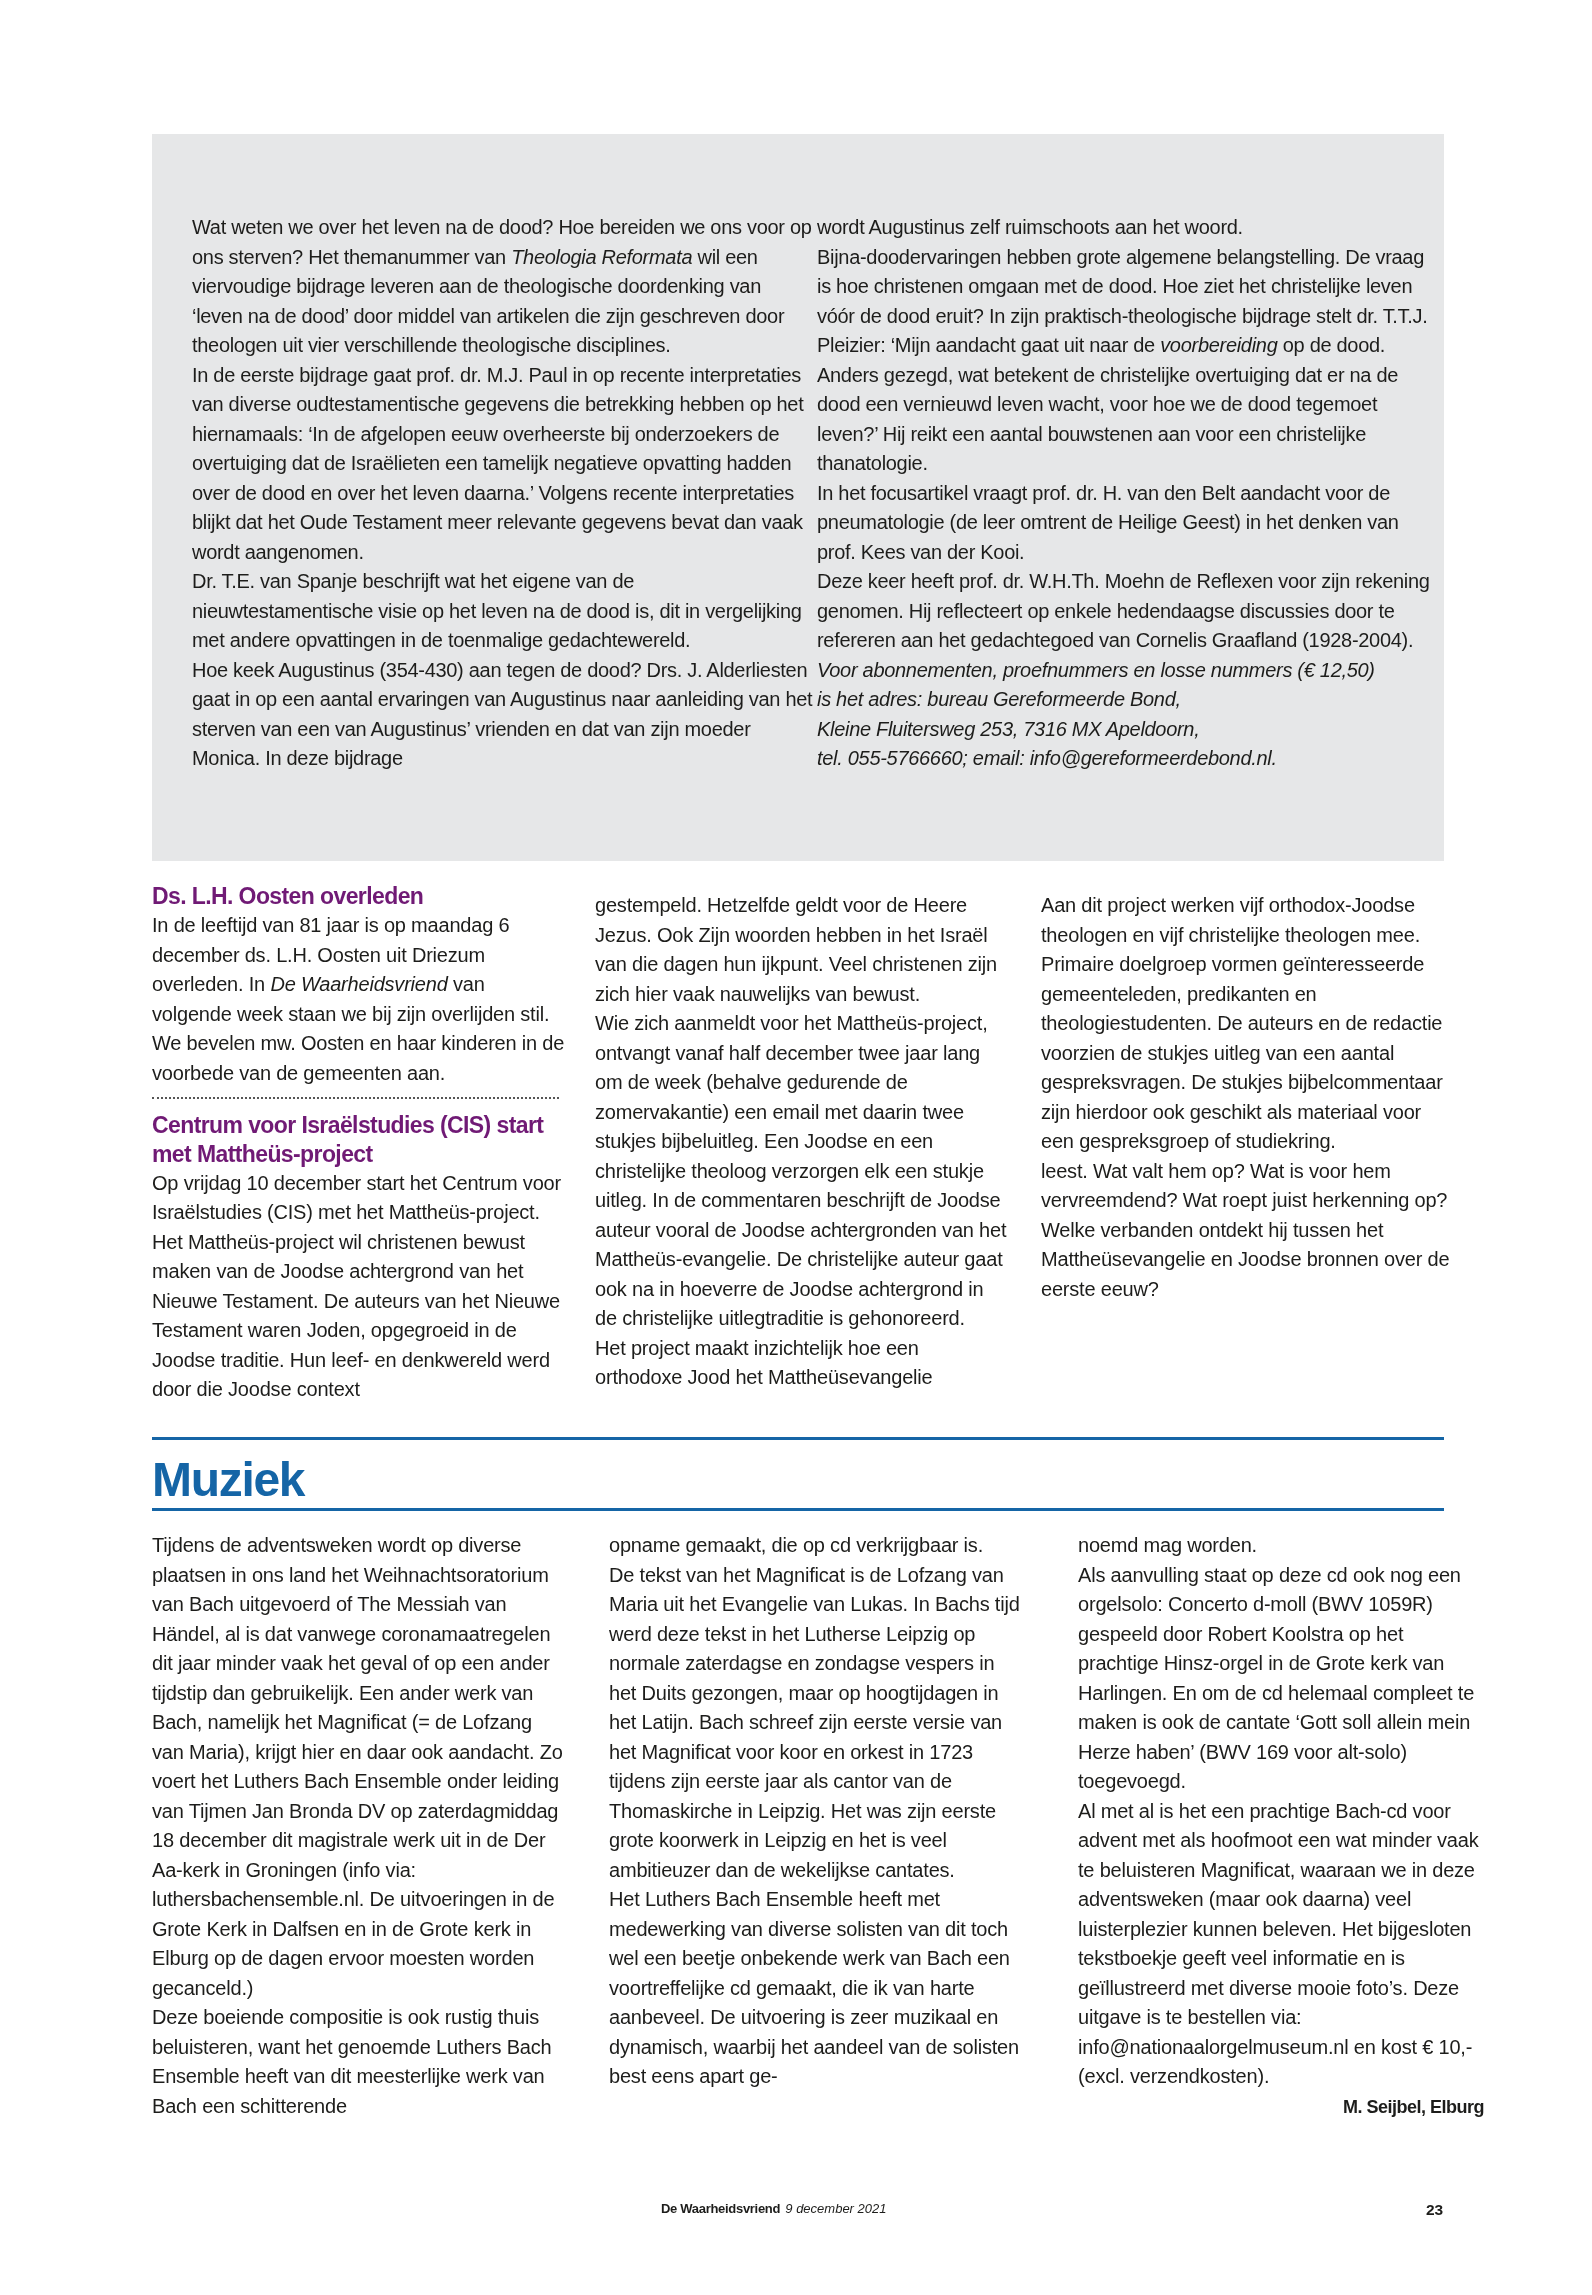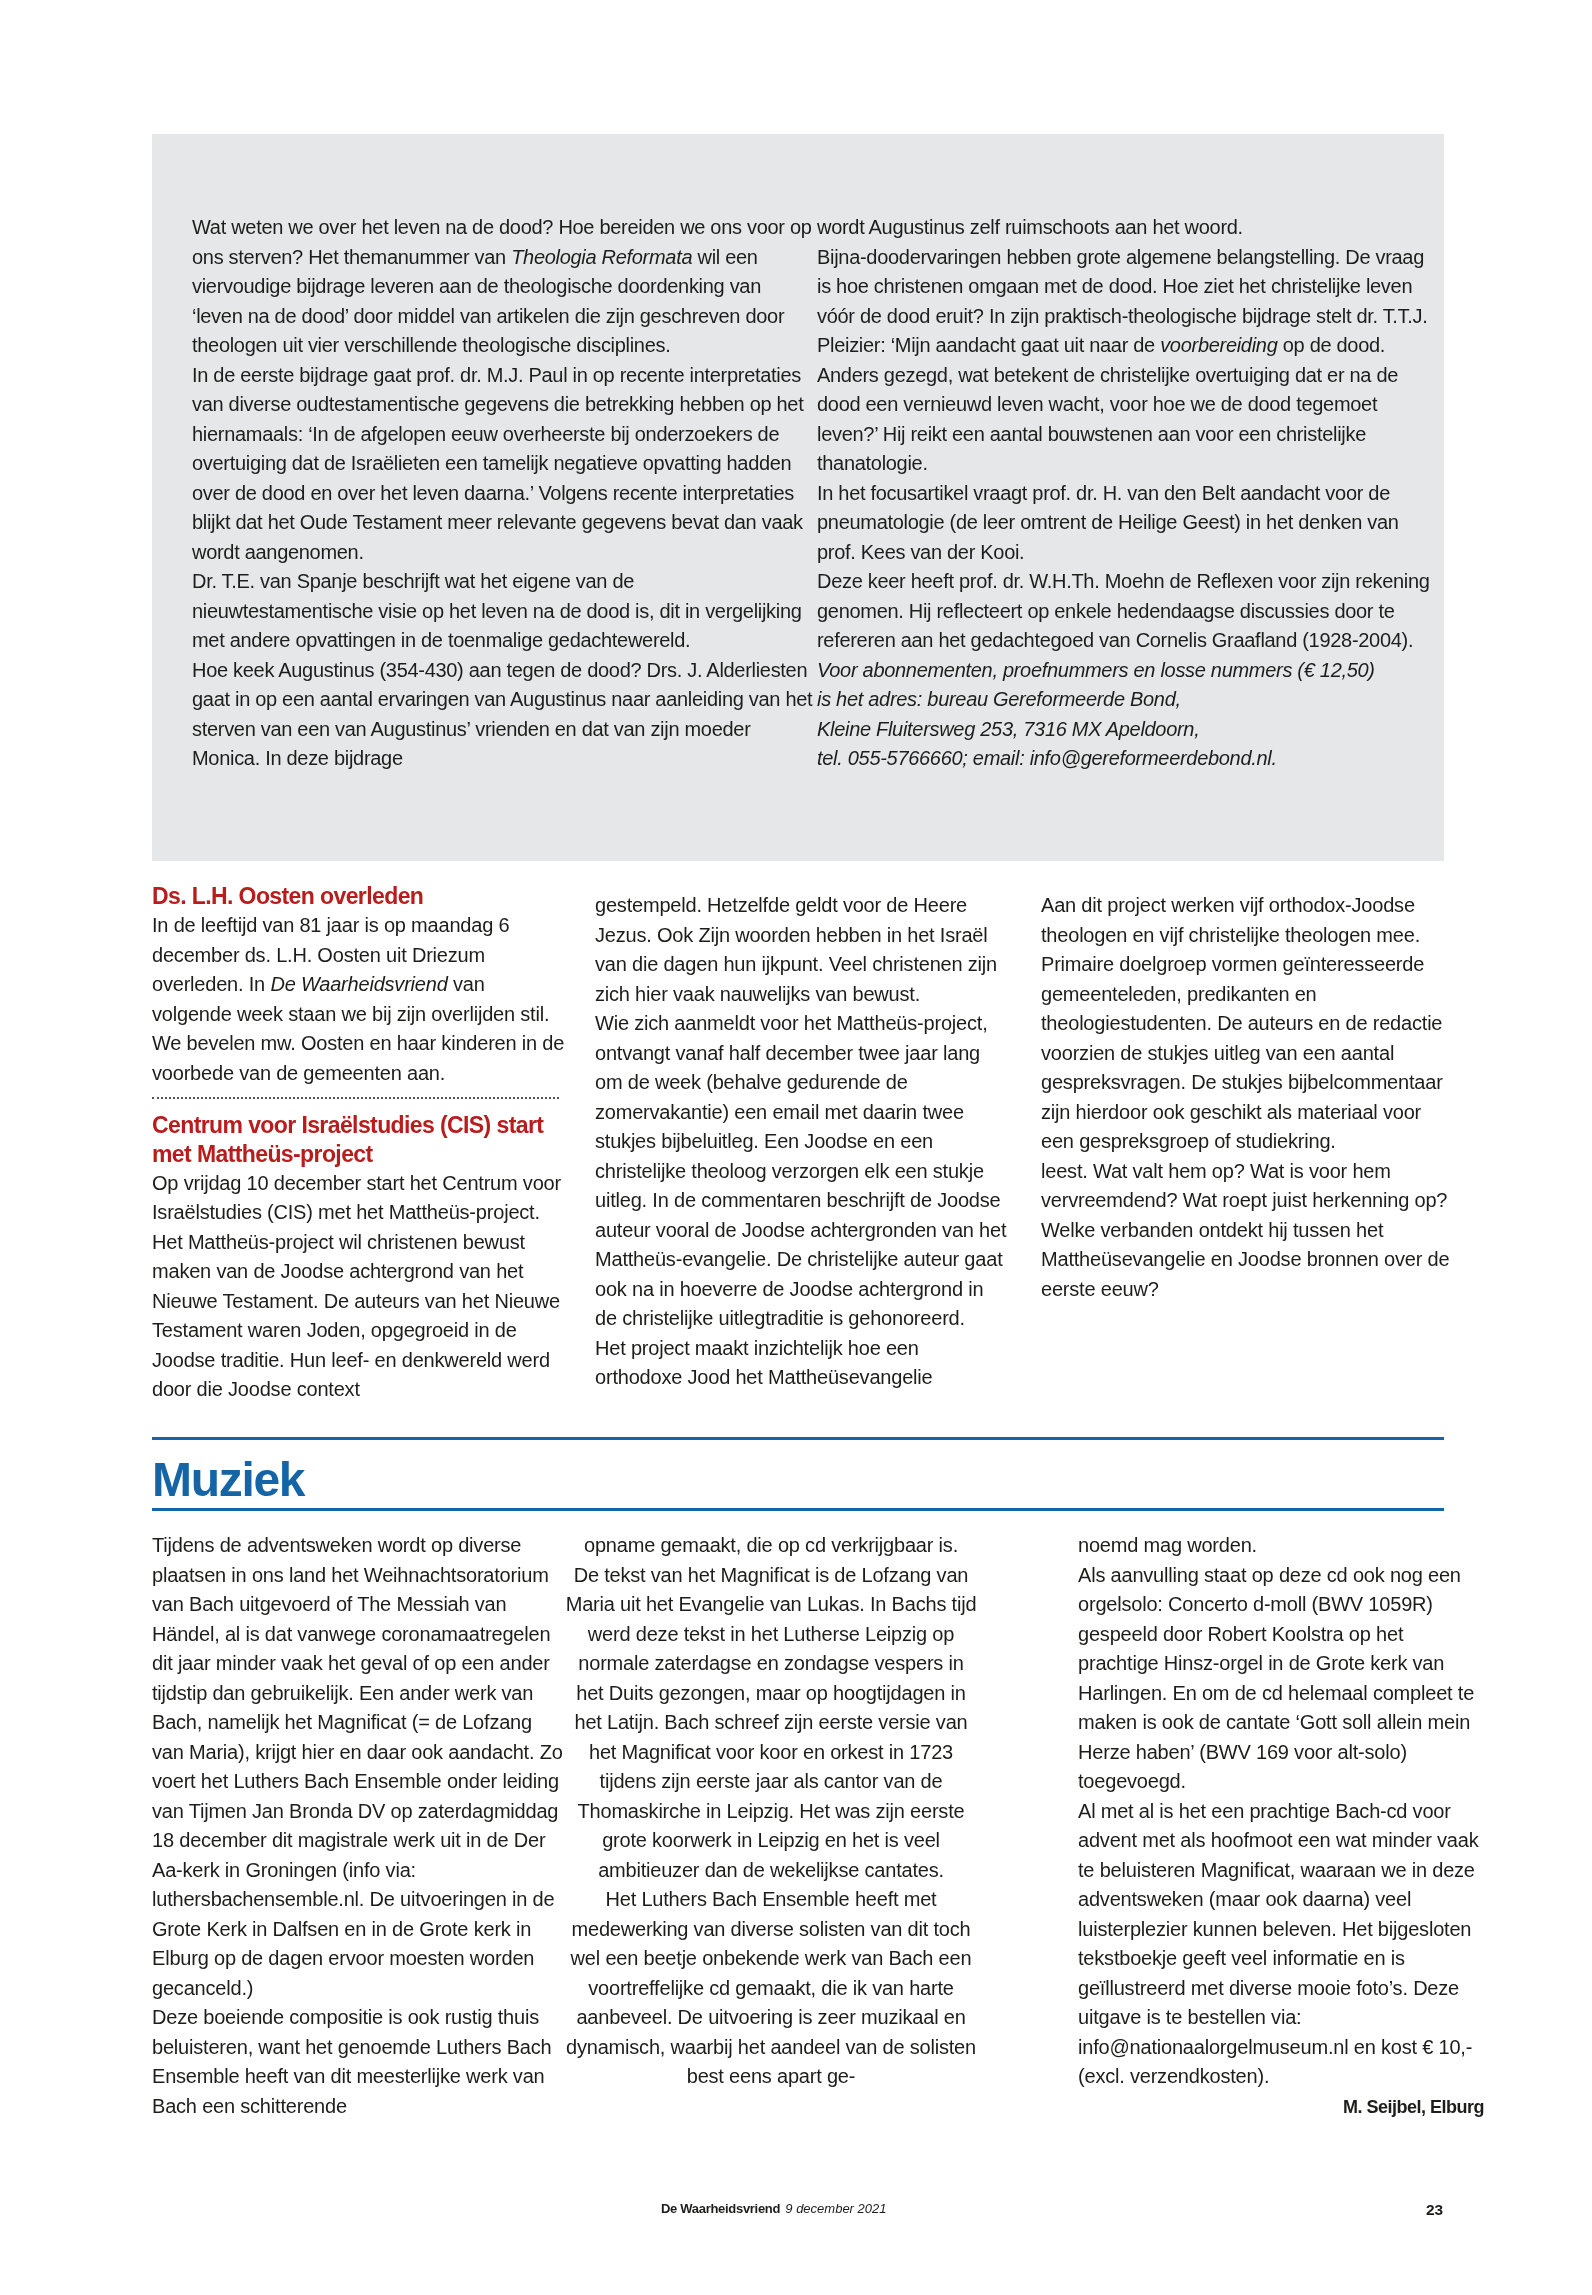--- a/index.html
+++ b/index.html
@@ -15,28 +15,28 @@
   .col p { margin: 0; }
   .box .col { top: 79px; width: 621px; }
   .box .col.c1 { left: 40px; }
   .box .col.c2 { left: 665px; }
   .sig { text-align: right; font-weight: bold; font-size: 18px; letter-spacing: -0.5px; margin-top: 1.7px !important; }
   em { font-style: italic; }
   .news .col { font-size: 20px; line-height: 29.5px; letter-spacing: -0.2px; width: 414px; }
   .news .c1 { left: 152px; top: 882px; }
   .news .c2 { left: 595px; top: 891px; }
   .news .c3 { left: 1041px; top: 891px; }
-  .news-title { margin: 0; color: #b91c1c; font-weight: bold; font-size: 23px; line-height: 29px; letter-spacing: -0.6px; }
+  .news-title { margin: 0; color: #701a75; font-weight: bold; font-size: 23px; line-height: 29px; letter-spacing: -0.6px; }
   .dotted { border: 0; border-top: 2.6px dotted #555; margin: 8.6px 0 12px 0; width: 407px; }
   .rule { position: absolute; left: 152px; width: 1292px; height: 2.6px; background: #1565a6; }
   .muziek-title { position: absolute; left: 152px; top: 1452px; margin: 0; font-weight: bold;
                   font-size: 48px; color: #1565a6; letter-spacing: -1.3px; }
   .muziek .col { top: 1531px; font-size: 20px; line-height: 29.5px; letter-spacing: -0.2px; width: 414px; }
   .muziek .c1 { left: 152px; }
-  .muziek .c2 { left: 564px; text-align: center; }
+  .muziek .c2 { left: 609px; }
   .muziek .c3 { left: 1078px; width: 406px; }
   .footer { position: absolute; top: 2201px; left: 661px; font-size: 13px; white-space: nowrap; }
   .footer .pub { font-weight: bold; letter-spacing: -0.3px; }
   .footer .date { font-style: italic; margin-left: 5.2px; }
   .pagenum { position: absolute; top: 2201px; left: 1426px; font-size: 15.5px; font-weight: bold; }
 </style>
 </head>
 <body>
 
 <div class="box">

